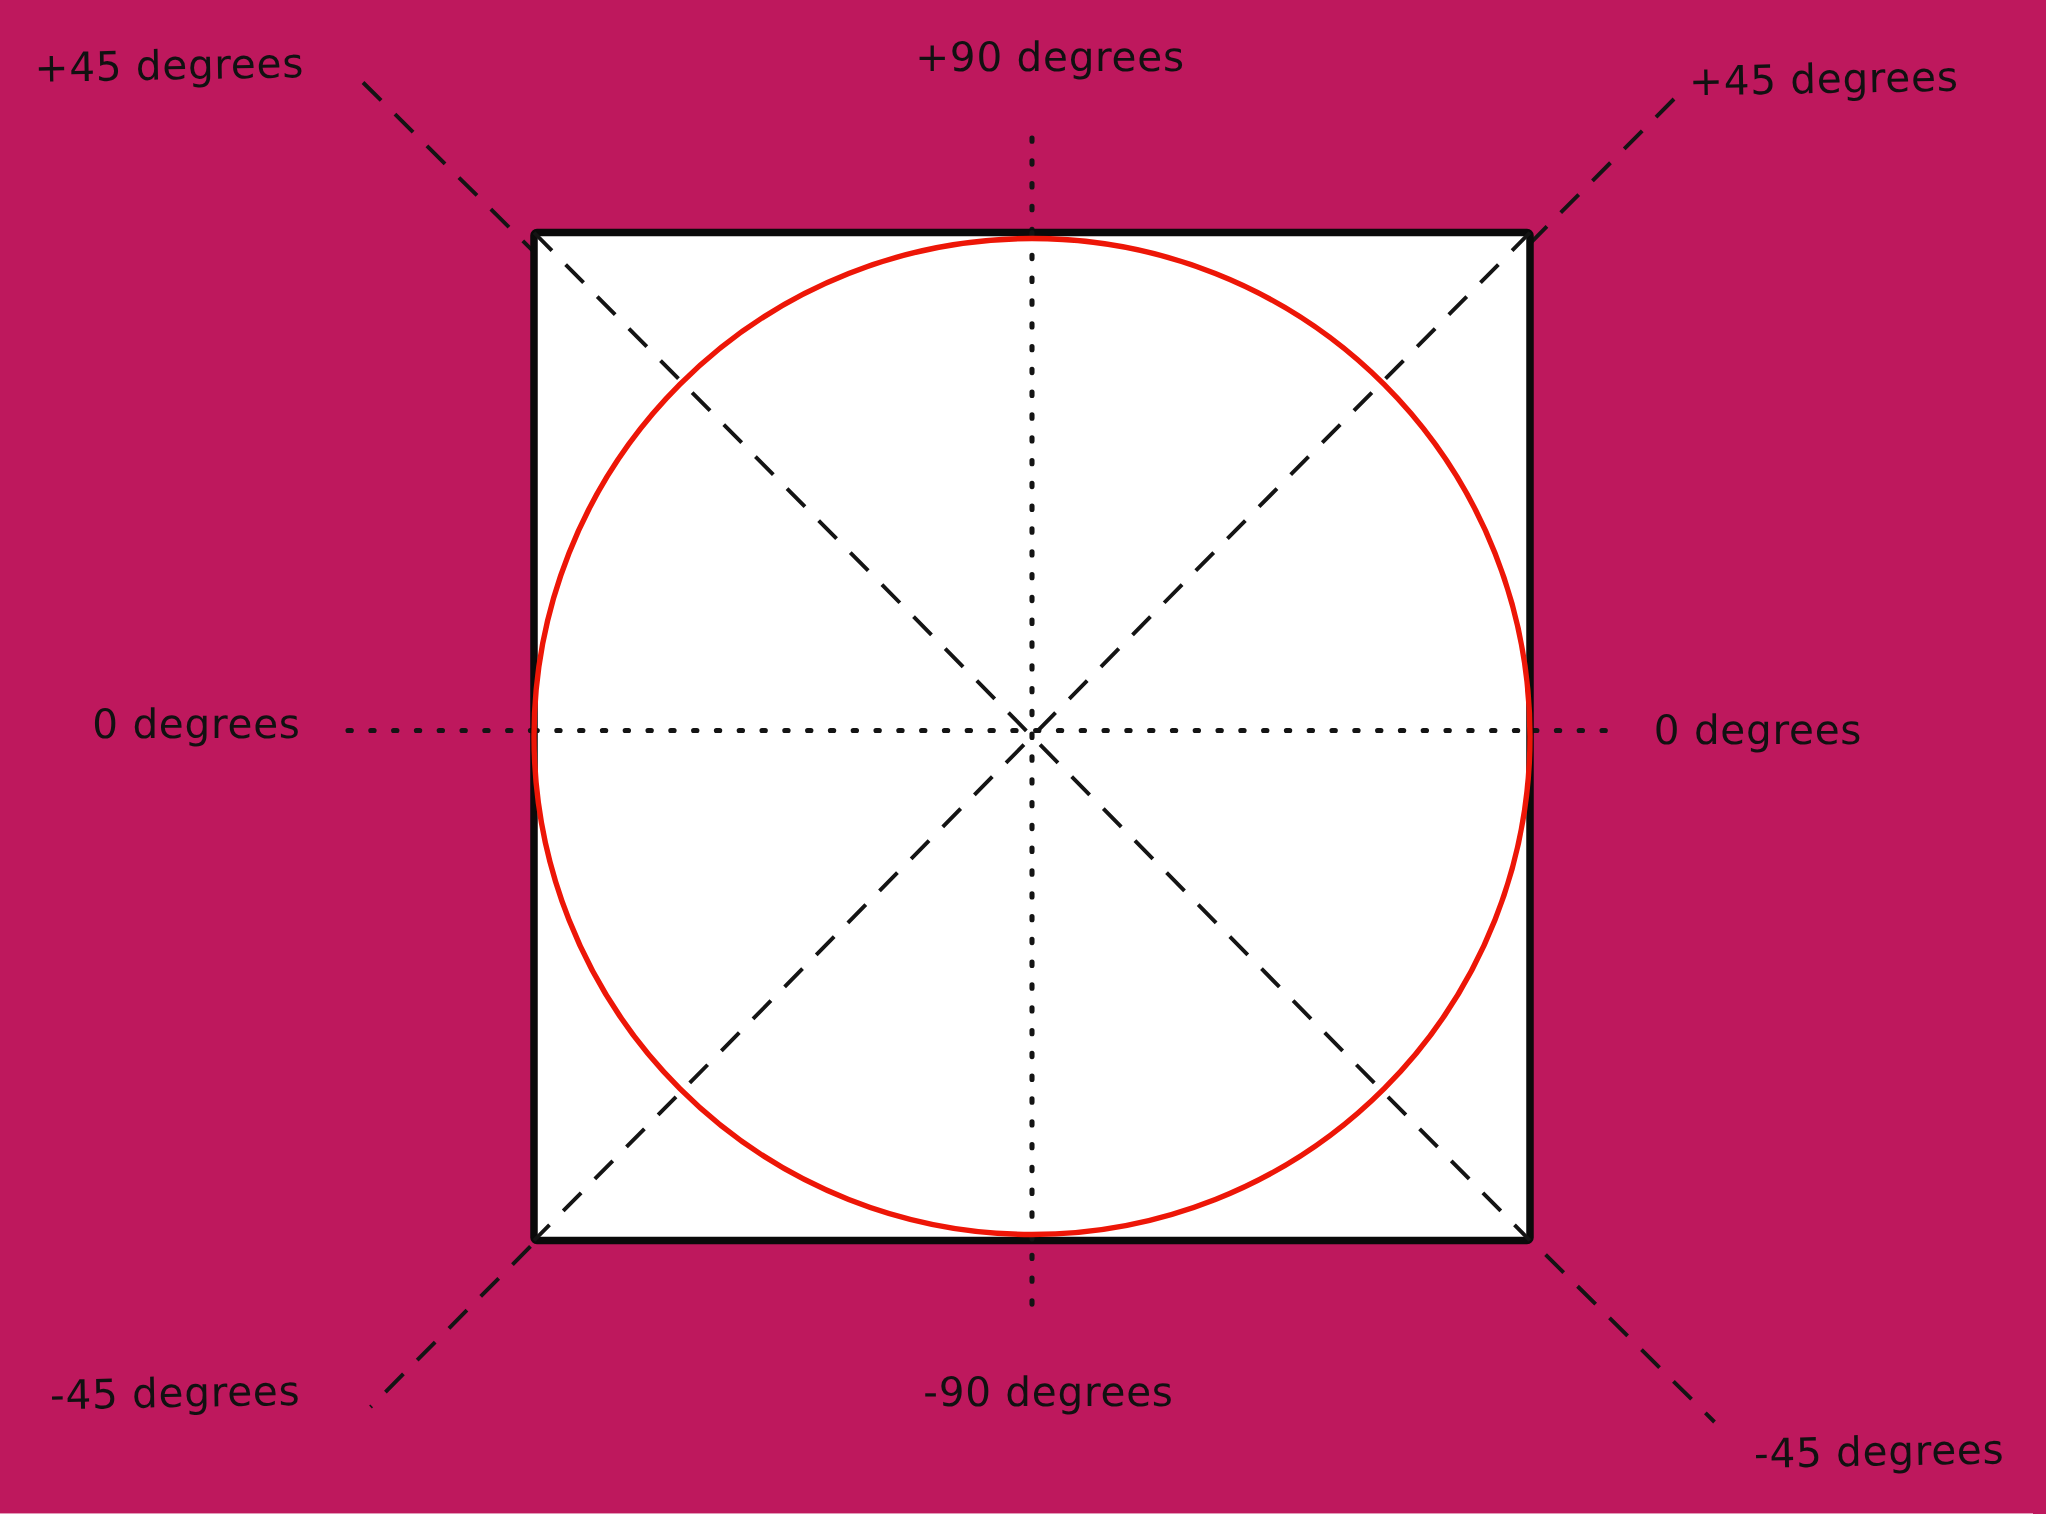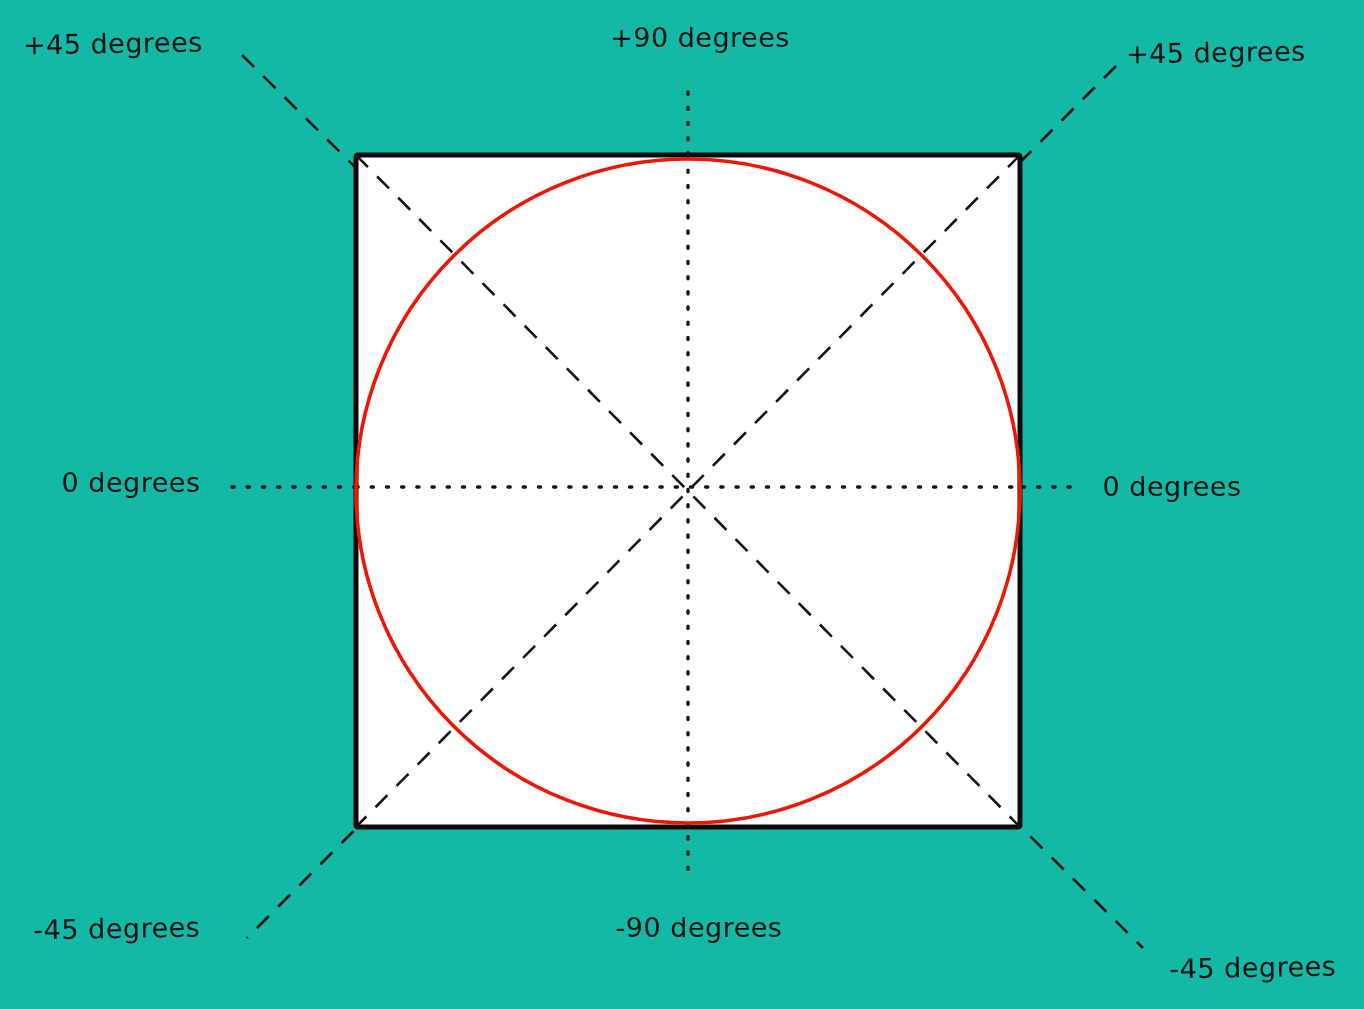--- a/index.html
+++ b/index.html
@@ -8,21 +8,21 @@
     background: #ffffff;
     width: 1364px;
     height: 1009px;
     overflow: hidden;
     font-family: "DejaVu Sans", sans-serif;
   }
   .diagram-wrap {
     position: relative;
     width: 1364px;
     height: 1009px;
-    background: #14b8a6;
+    background: #be185d;
   }
   svg {
     display: block;
   }
   .angle-label {
     font-family: "DejaVu Sans", sans-serif;
     font-size: 27px;
     font-weight: 500;
     fill: #111111;
     letter-spacing: 0.5px;

